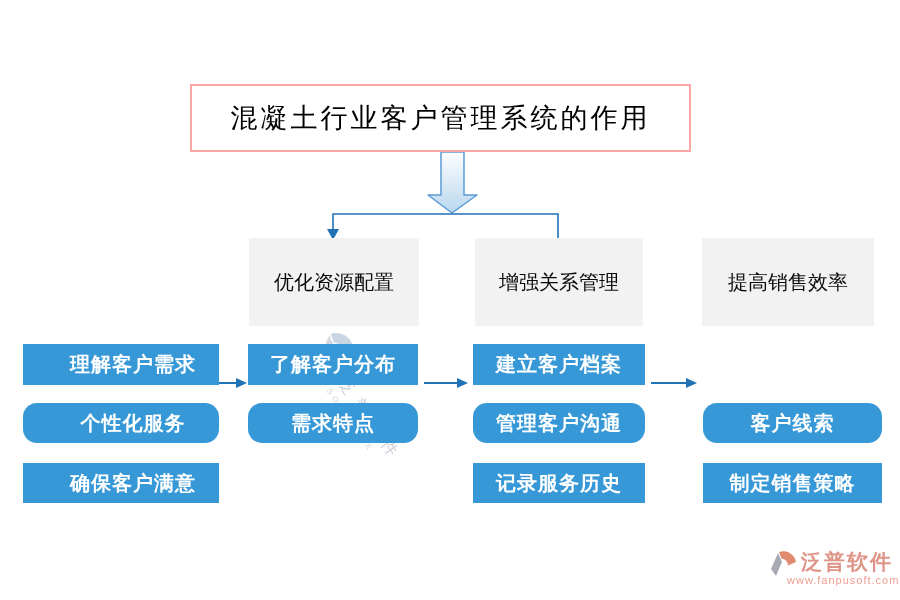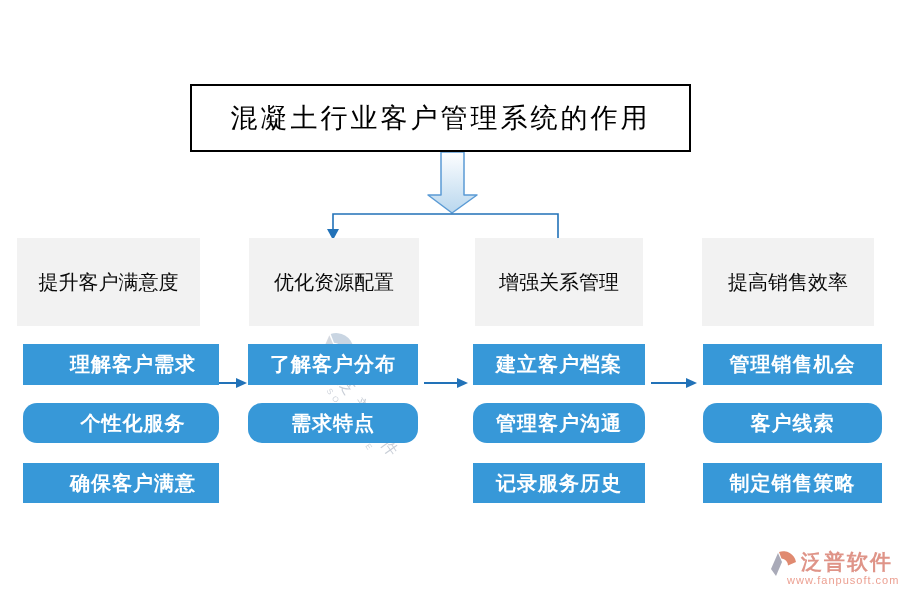--- a/index.html
+++ b/index.html
@@ -3,21 +3,21 @@
 <meta charset="utf-8">
 <style>
   html,body{margin:0;padding:0;background:#ffffff;}
   #stage{
     position:relative;width:900px;height:600px;background:#ffffff;overflow:hidden;
     font-family:"Liberation Serif","DejaVu Serif",serif;
   }
   
   .title-box{
     position:absolute;left:190px;top:84px;width:497px;height:64px;
-    border:2px solid #000000;display:flex;align-items:center;justify-content:center;
+    border:2px solid #fca5a5;display:flex;align-items:center;justify-content:center;
     font-size:27px;letter-spacing:3px;color:#000;background:#fff;z-index:3;
   }
   
   #wires{position:absolute;left:0;top:0;width:900px;height:600px;z-index:2;pointer-events:none;}
   
   .hbox{
     position:absolute;top:238px;height:88px;background:#f2f2f2;
     display:flex;align-items:center;justify-content:center;
     font-size:20px;color:#0a0a0a;z-index:3;text-align:center;
   }
@@ -91,37 +91,35 @@
     <svg class="wm-logo" width="40" height="40" viewBox="0 0 30 30">
       <path d="M3,20 L10,4 L14,13 L8,27 Z" fill="#7d8aa0"></path>
       <path d="M11,3 A13,13 0 0 1 28,13 L20,16.5 A7,7 0 0 0 13.5,9.5 Z" fill="#5a80a8"></path>
     </svg>
     <div class="wm-text">
       <span>泛普软件</span>
       <span class="wm-sub">SOFTWARE</span>
     </div>
   </div>
 
-  <div class="hbox" style="left:17px;width:183px;">提升客户满意度</div>
   <div class="hbox" style="left:249px;width:170px;">优化资源配置</div>
   <div class="hbox" style="left:475px;width:168px;">增强关系管理</div>
   <div class="hbox" style="left:702px;width:172px;">提高销售效率</div>
 
   <div class="bbox row1 c1">理解客户需求</div>
   <div class="bbox row2 c1">个性化服务</div>
   <div class="bbox row3 c1">确保客户满意</div>
 
   <div class="bbox row1 c2">了解客户分布</div>
   <div class="bbox row2 c2">需求特点</div>
 
   <div class="bbox row1 c3">建立客户档案</div>
   <div class="bbox row2 c3">管理客户沟通</div>
   <div class="bbox row3 c3">记录服务历史</div>
 
-  <div class="bbox row1 c4">管理销售机会</div>
   <div class="bbox row2 c4">客户线索</div>
   <div class="bbox row3 c4">制定销售策略</div>
 
   <div class="brand">
     <svg class="brand-icon" width="30" height="30" viewBox="0 0 30 30">
       <path d="M3,20 L10,4 L14,13 L8,27 Z" fill="#a9aab8"></path>
       <path d="M11,3 A13,13 0 0 1 28,13 L20,16.5 A7,7 0 0 0 13.5,9.5 Z" fill="#e08a70"></path>
     </svg>
     <div class="brand-name">泛普软件</div>
     <div class="brand-url">www.fanpusoft.com</div>

